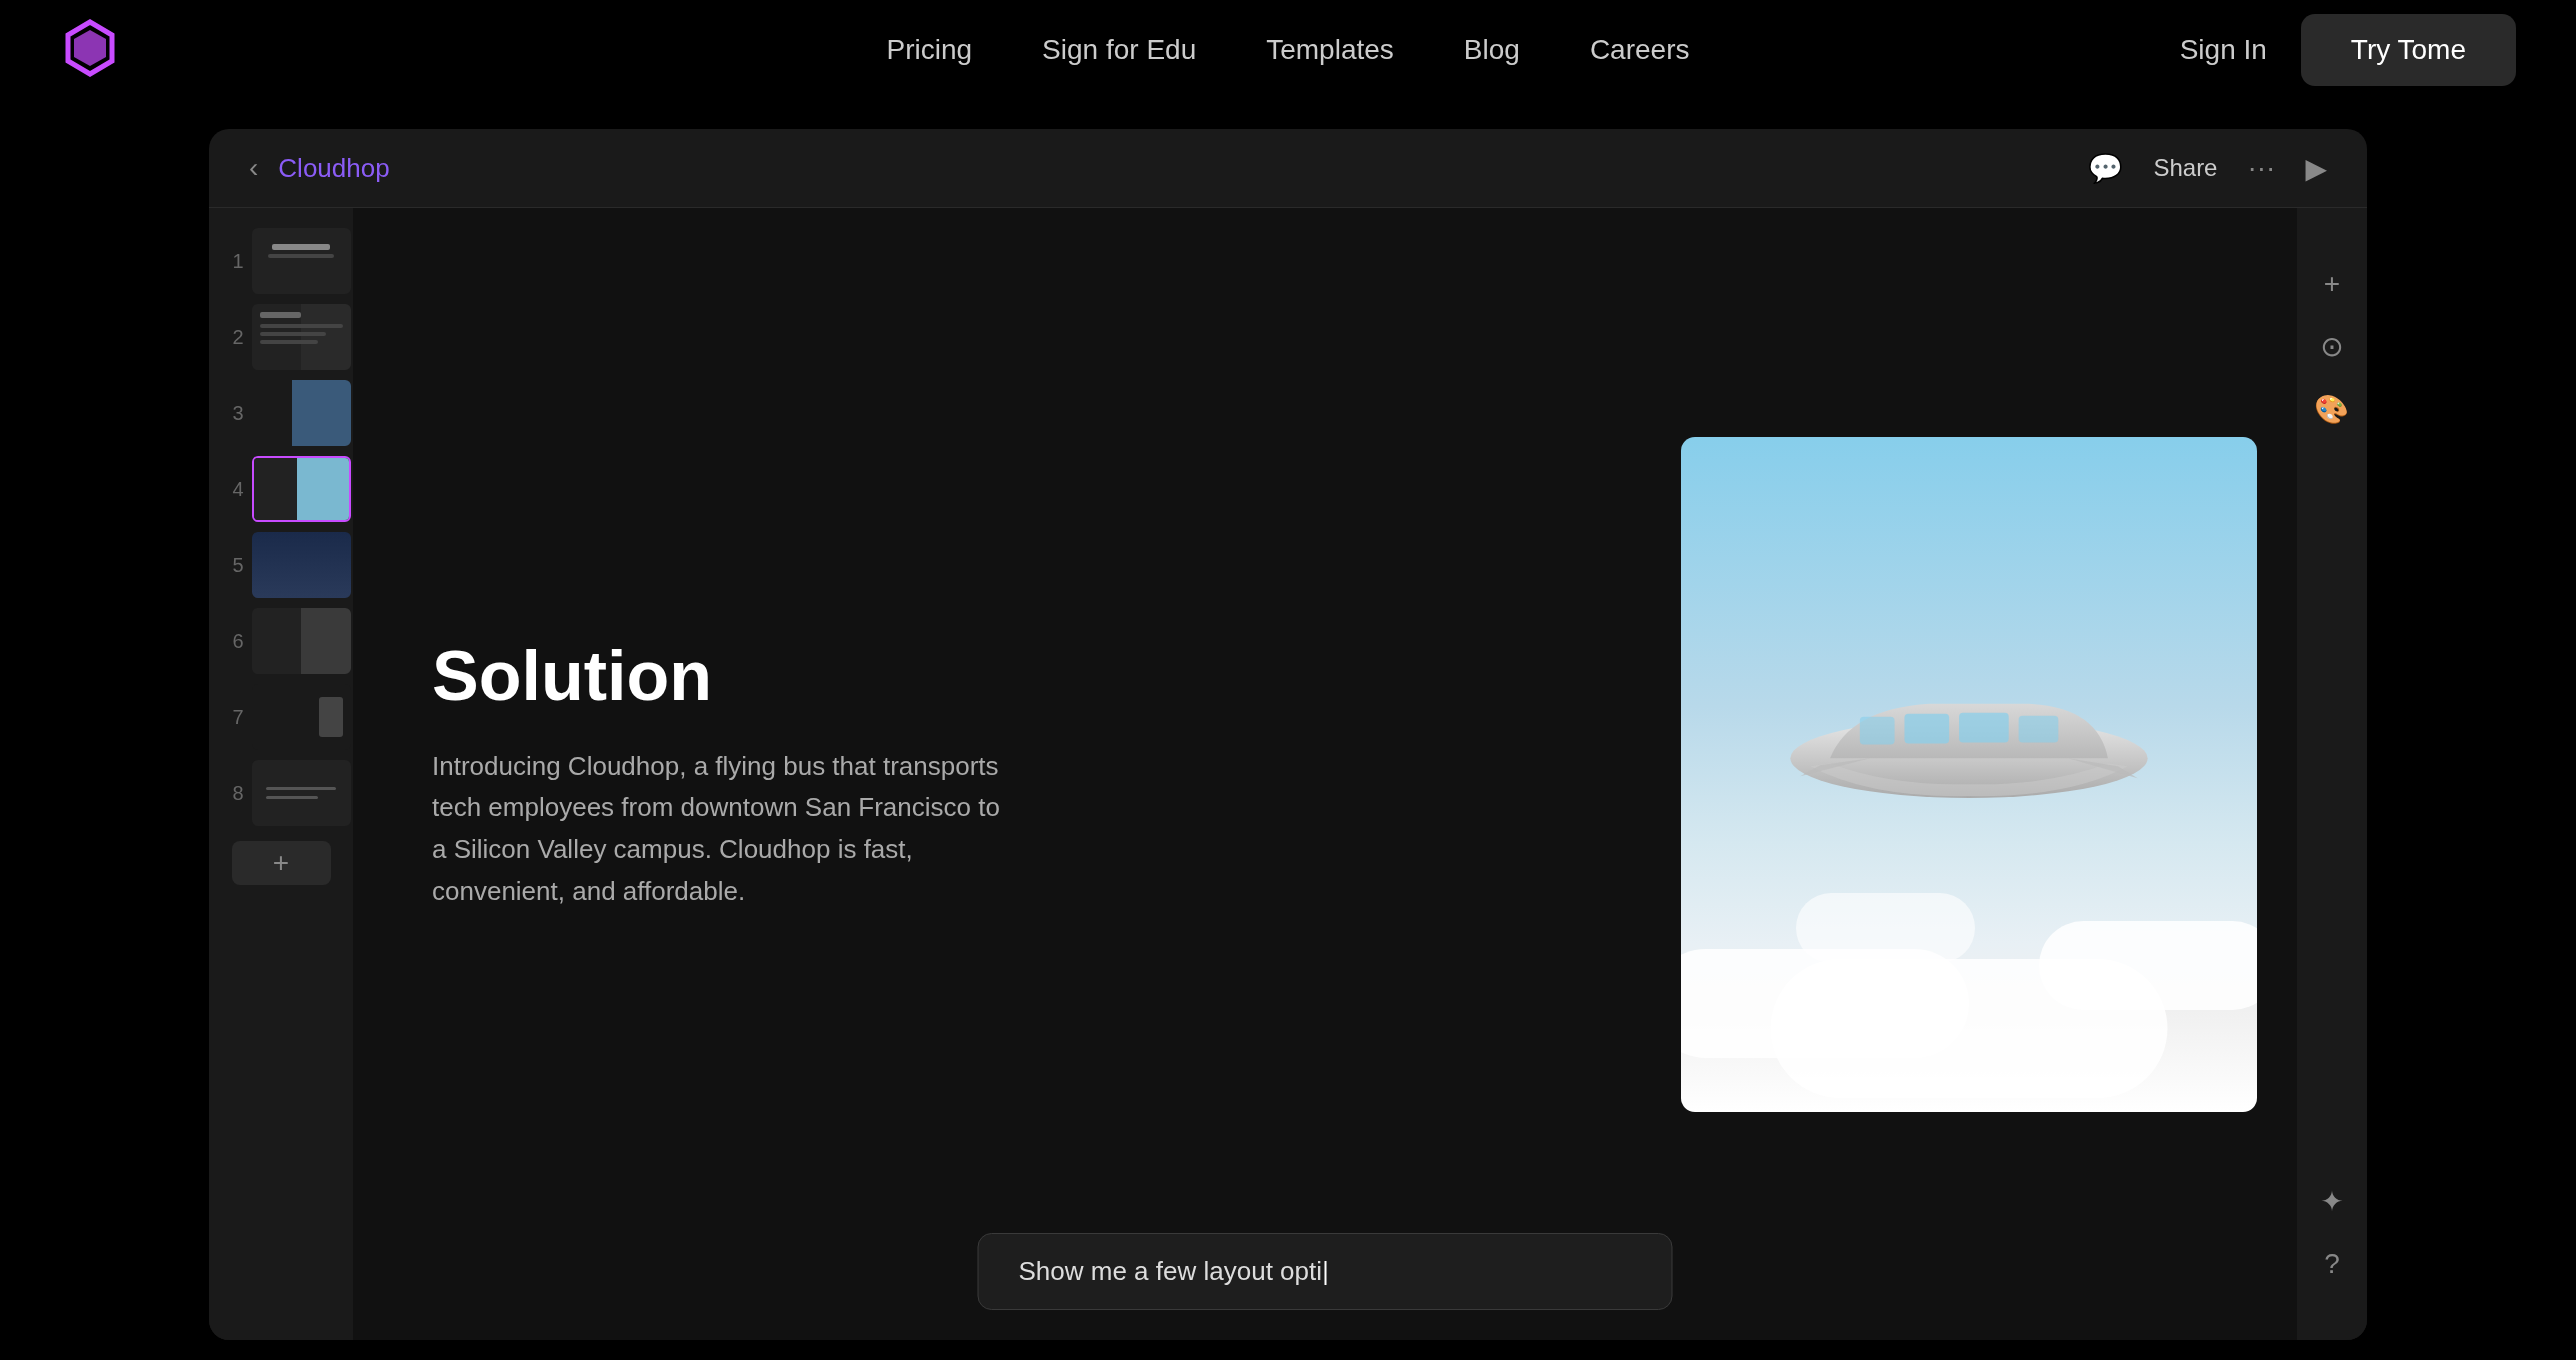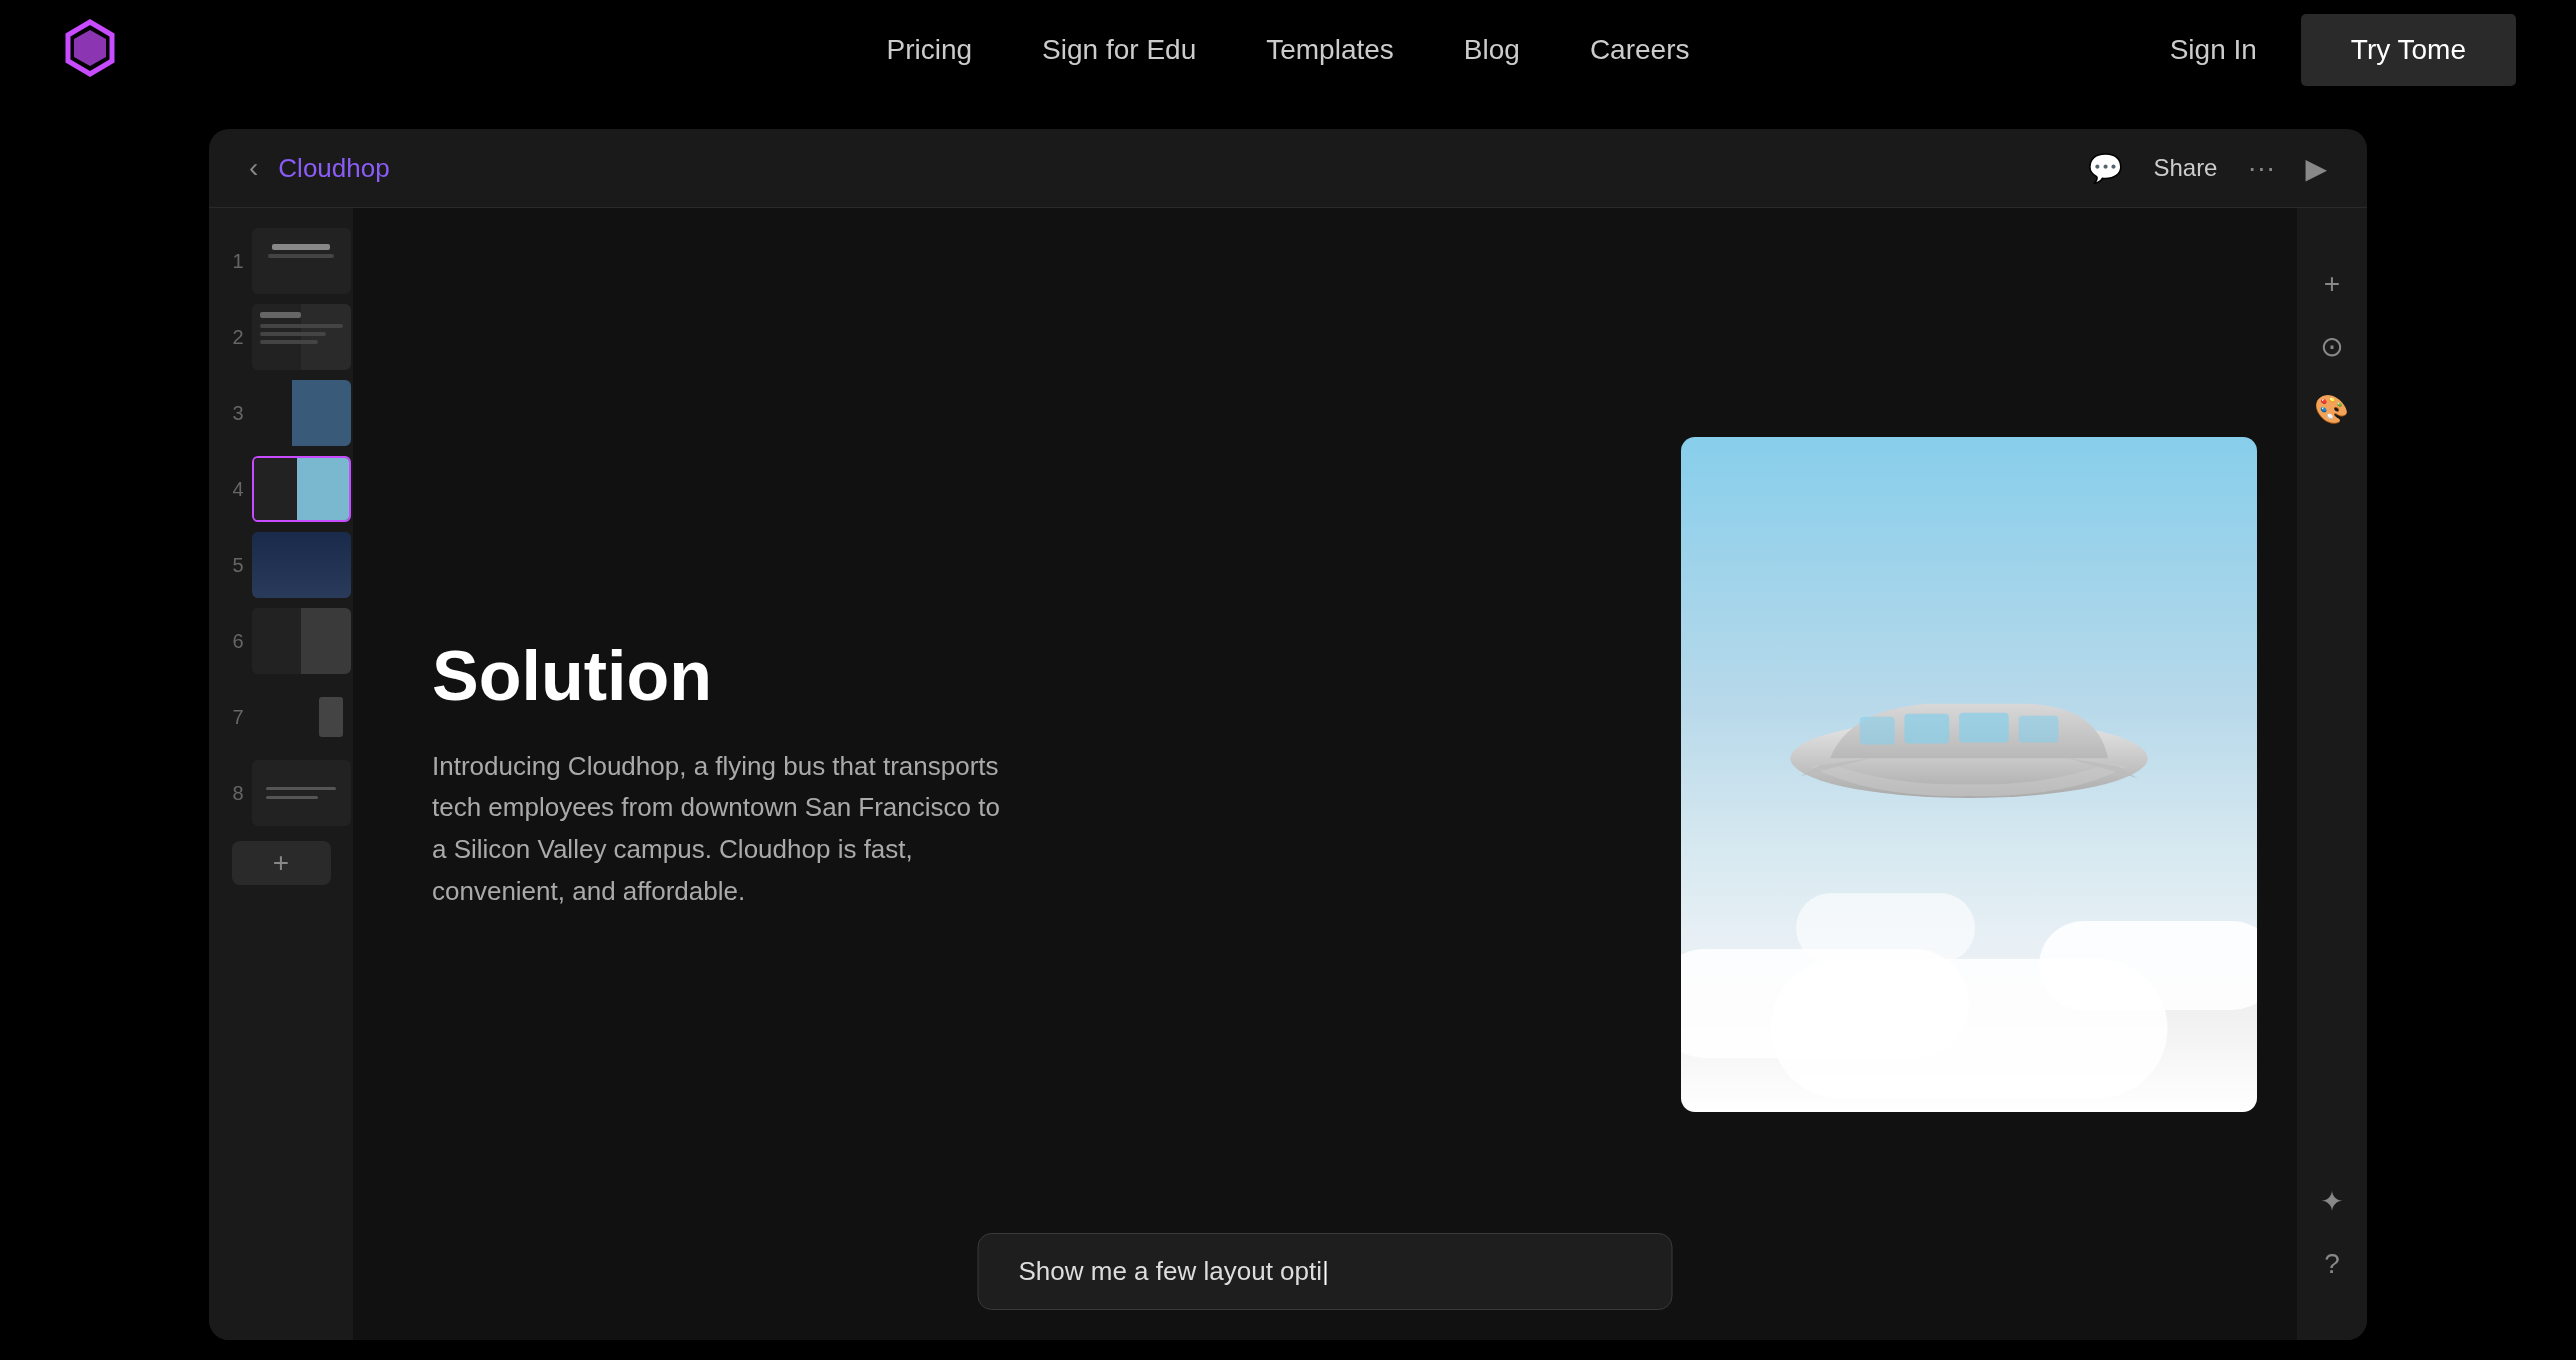--- a/index.html
+++ b/index.html
@@ -37,32 +37,32 @@
     }
     .nav-link {
       color: #ccc;
       font-size: 28px;
       text-decoration: none;
       cursor: pointer;
     }
     .nav-right {
       display: flex;
       align-items: center;
-      gap: 44px;
+      gap: 34px;
     }
     .sign-in {
       color: #ccc;
       font-size: 28px;
       cursor: pointer;
     }
     .try-tome-btn {
       background: #2a2a2a;
       color: #fff;
       border: none;
-      border-radius: 5px;
+      border-radius: 14px;
       padding: 20px 50px;
       font-size: 28px;
       cursor: pointer;
     }
 
     
     .app-container {
       position: absolute;
       top: 129px;
       left: 209px;

